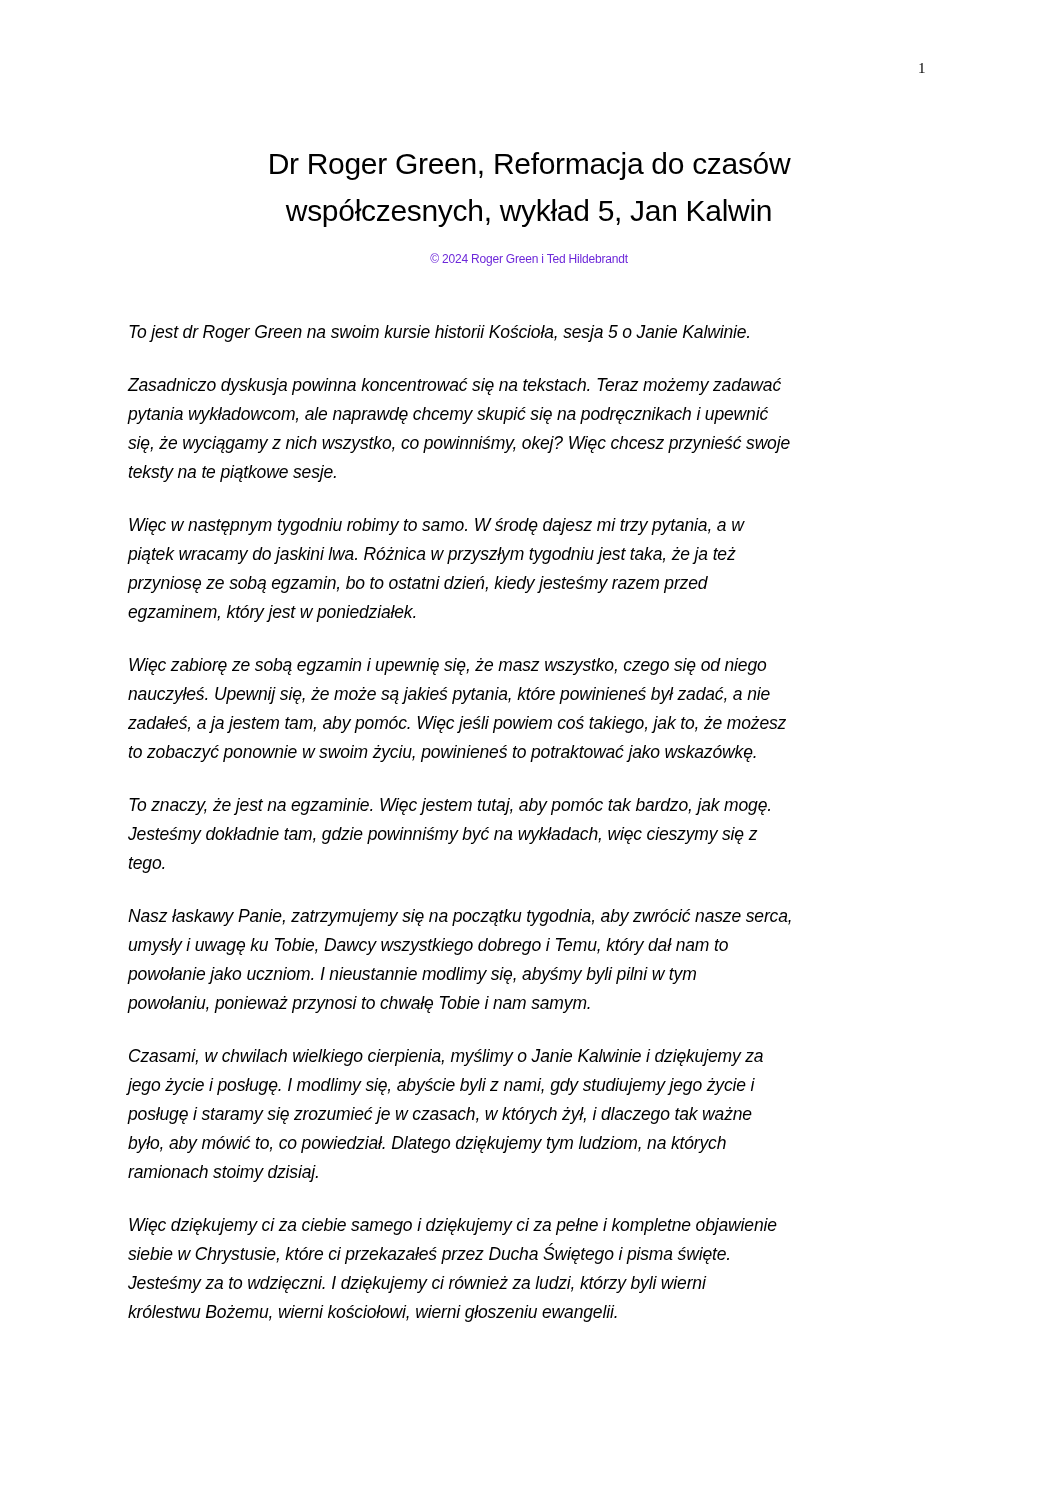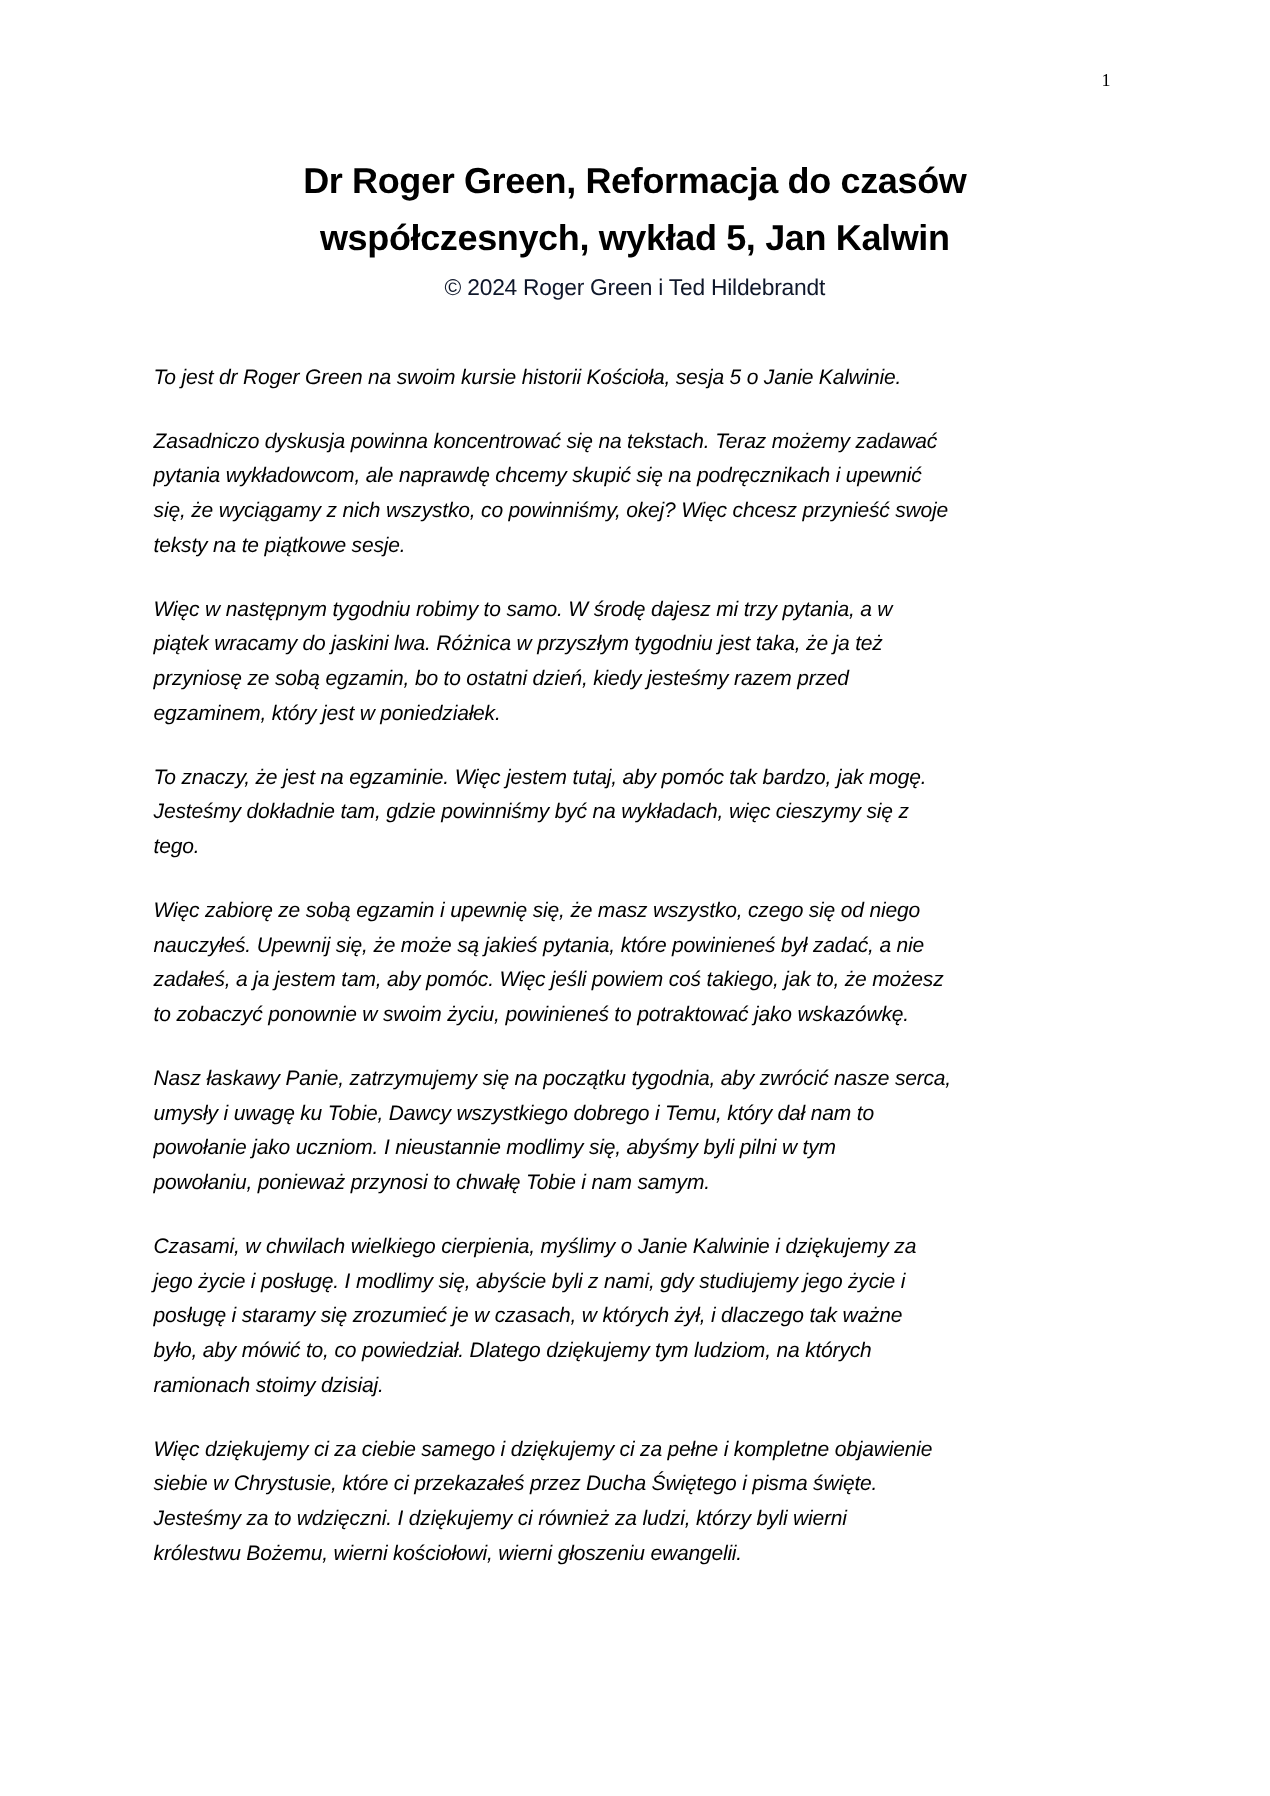--- a/index.html
+++ b/index.html
@@ -23,34 +23,34 @@
     font-size: 15px;
     line-height: 20px;
     font-family: "Liberation Serif", serif;
     color: #000000;
   }
   .doc-header {
     padding-top: 128px;
     text-align: center;
   }
   .doc-title {
-    margin: 0;
+    margin: 12px;
     font-size: 30px;
     line-height: 47px;
-    font-weight: bold;
+    font-weight: normal;
     white-space: pre-line;
     letter-spacing: -0.3px;
     color: #000000;
   }
   .copyright-line {
     margin: 6px 0 0 0;
-    font-size: 19px;
+    font-size: 12px;
     line-height: 26px;
     letter-spacing: -0.2px;
-    color: #0f172a;
+    color: #6d28d9;
   }
   .doc-content {
     margin: 46px 120px 0 128px;
     width: 812px;
     font-style: italic;
   }
   .doc-content p {
     margin: 0 0 24px 0;
     font-size: 17.5px;
     line-height: 29px;
@@ -75,27 +75,27 @@
   <div class="doc-content">
     <p>To jest dr Roger Green na swoim kursie historii Kościoła, sesja 5 o Janie Kalwinie.</p>
     <p>Zasadniczo dyskusja powinna koncentrować się na tekstach. Teraz możemy zadawać
 pytania wykładowcom, ale naprawdę chcemy skupić się na podręcznikach i upewnić
 się, że wyciągamy z nich wszystko, co powinniśmy, okej? Więc chcesz przynieść swoje
 teksty na te piątkowe sesje.</p>
     <p>Więc w następnym tygodniu robimy to samo. W środę dajesz mi trzy pytania, a w
 piątek wracamy do jaskini lwa. Różnica w przyszłym tygodniu jest taka, że ja też
 przyniosę ze sobą egzamin, bo to ostatni dzień, kiedy jesteśmy razem przed
 egzaminem, który jest w poniedziałek.</p>
-    <p>To znaczy, że jest na egzaminie. Więc jestem tutaj, aby pomóc tak bardzo, jak mogę.
-Jesteśmy dokładnie tam, gdzie powinniśmy być na wykładach, więc cieszymy się z
-tego.</p>
     <p>Więc zabiorę ze sobą egzamin i upewnię się, że masz wszystko, czego się od niego
 nauczyłeś. Upewnij się, że może są jakieś pytania, które powinieneś był zadać, a nie
 zadałeś, a ja jestem tam, aby pomóc. Więc jeśli powiem coś takiego, jak to, że możesz
 to zobaczyć ponownie w swoim życiu, powinieneś to potraktować jako wskazówkę.</p>
+    <p>To znaczy, że jest na egzaminie. Więc jestem tutaj, aby pomóc tak bardzo, jak mogę.
+Jesteśmy dokładnie tam, gdzie powinniśmy być na wykładach, więc cieszymy się z
+tego.</p>
     <p>Nasz łaskawy Panie, zatrzymujemy się na początku tygodnia, aby zwrócić nasze serca,
 umysły i uwagę ku Tobie, Dawcy wszystkiego dobrego i Temu, który dał nam to
 powołanie jako uczniom. I nieustannie modlimy się, abyśmy byli pilni w tym
 powołaniu, ponieważ przynosi to chwałę Tobie i nam samym.</p>
     <p>Czasami, w chwilach wielkiego cierpienia, myślimy o Janie Kalwinie i dziękujemy za
 jego życie i posługę. I modlimy się, abyście byli z nami, gdy studiujemy jego życie i
 posługę i staramy się zrozumieć je w czasach, w których żył, i dlaczego tak ważne
 było, aby mówić to, co powiedział. Dlatego dziękujemy tym ludziom, na których
 ramionach stoimy dzisiaj.</p>
     <p>Więc dziękujemy ci za ciebie samego i dziękujemy ci za pełne i kompletne objawienie

